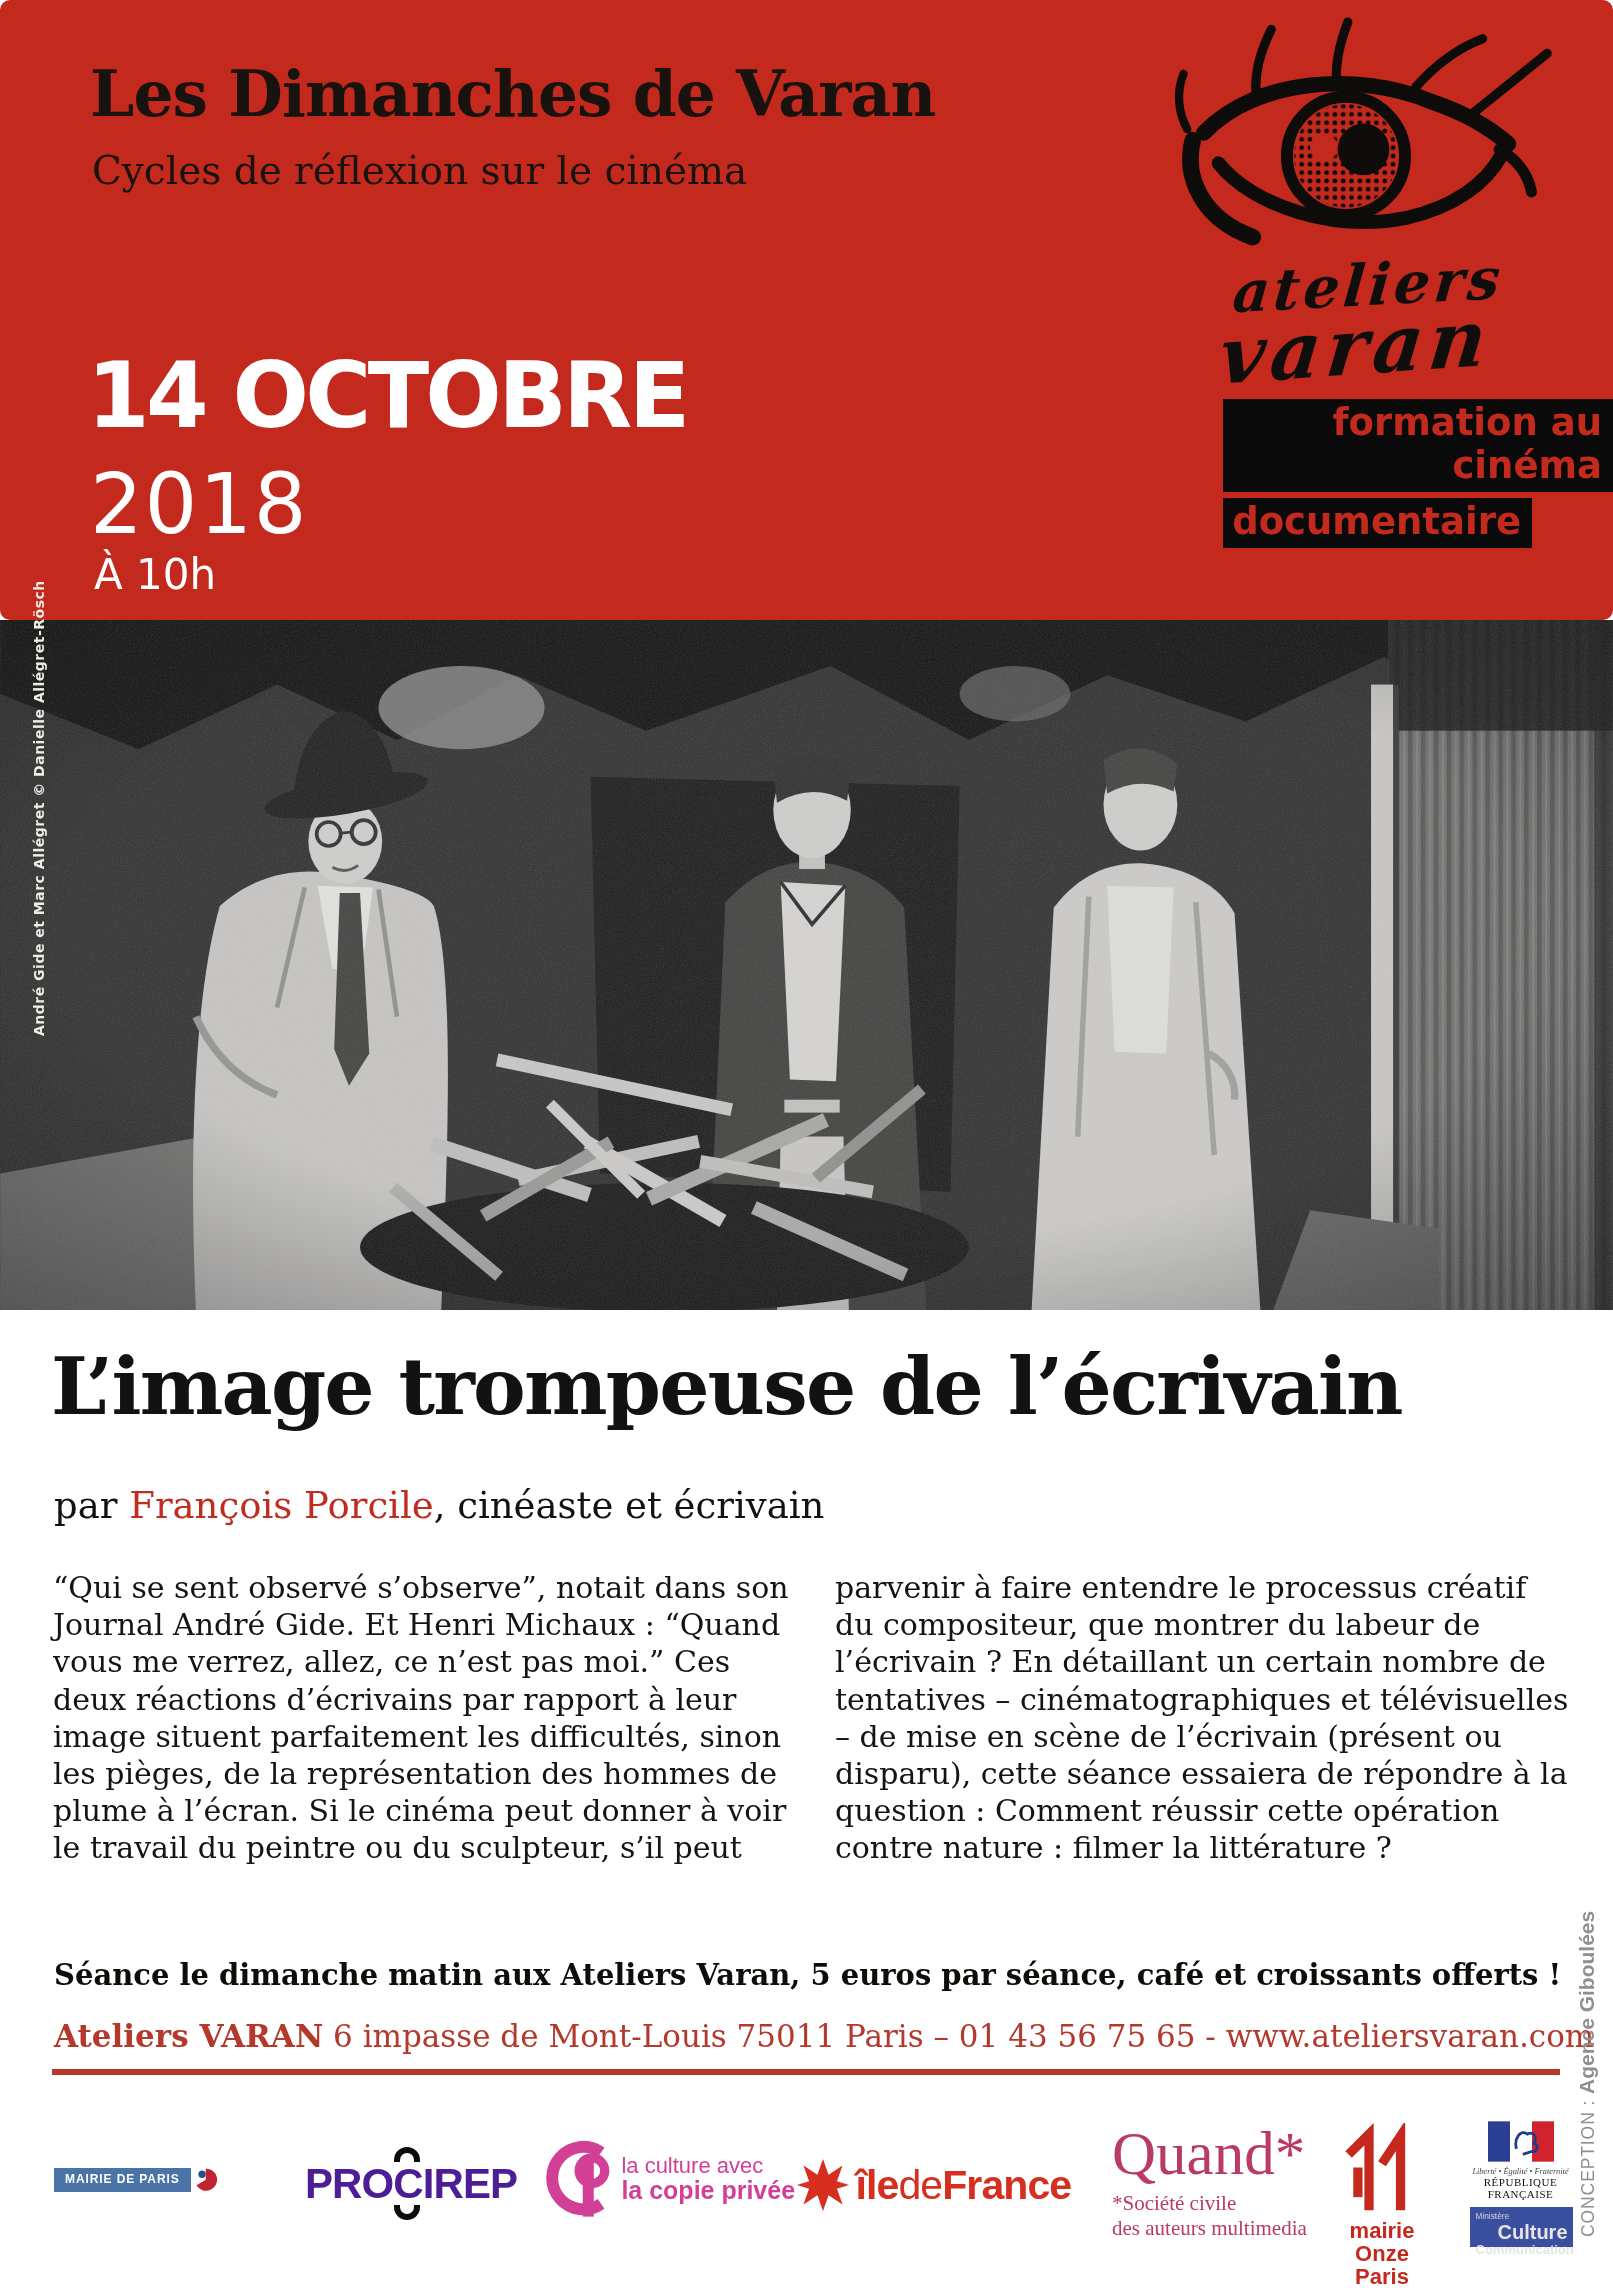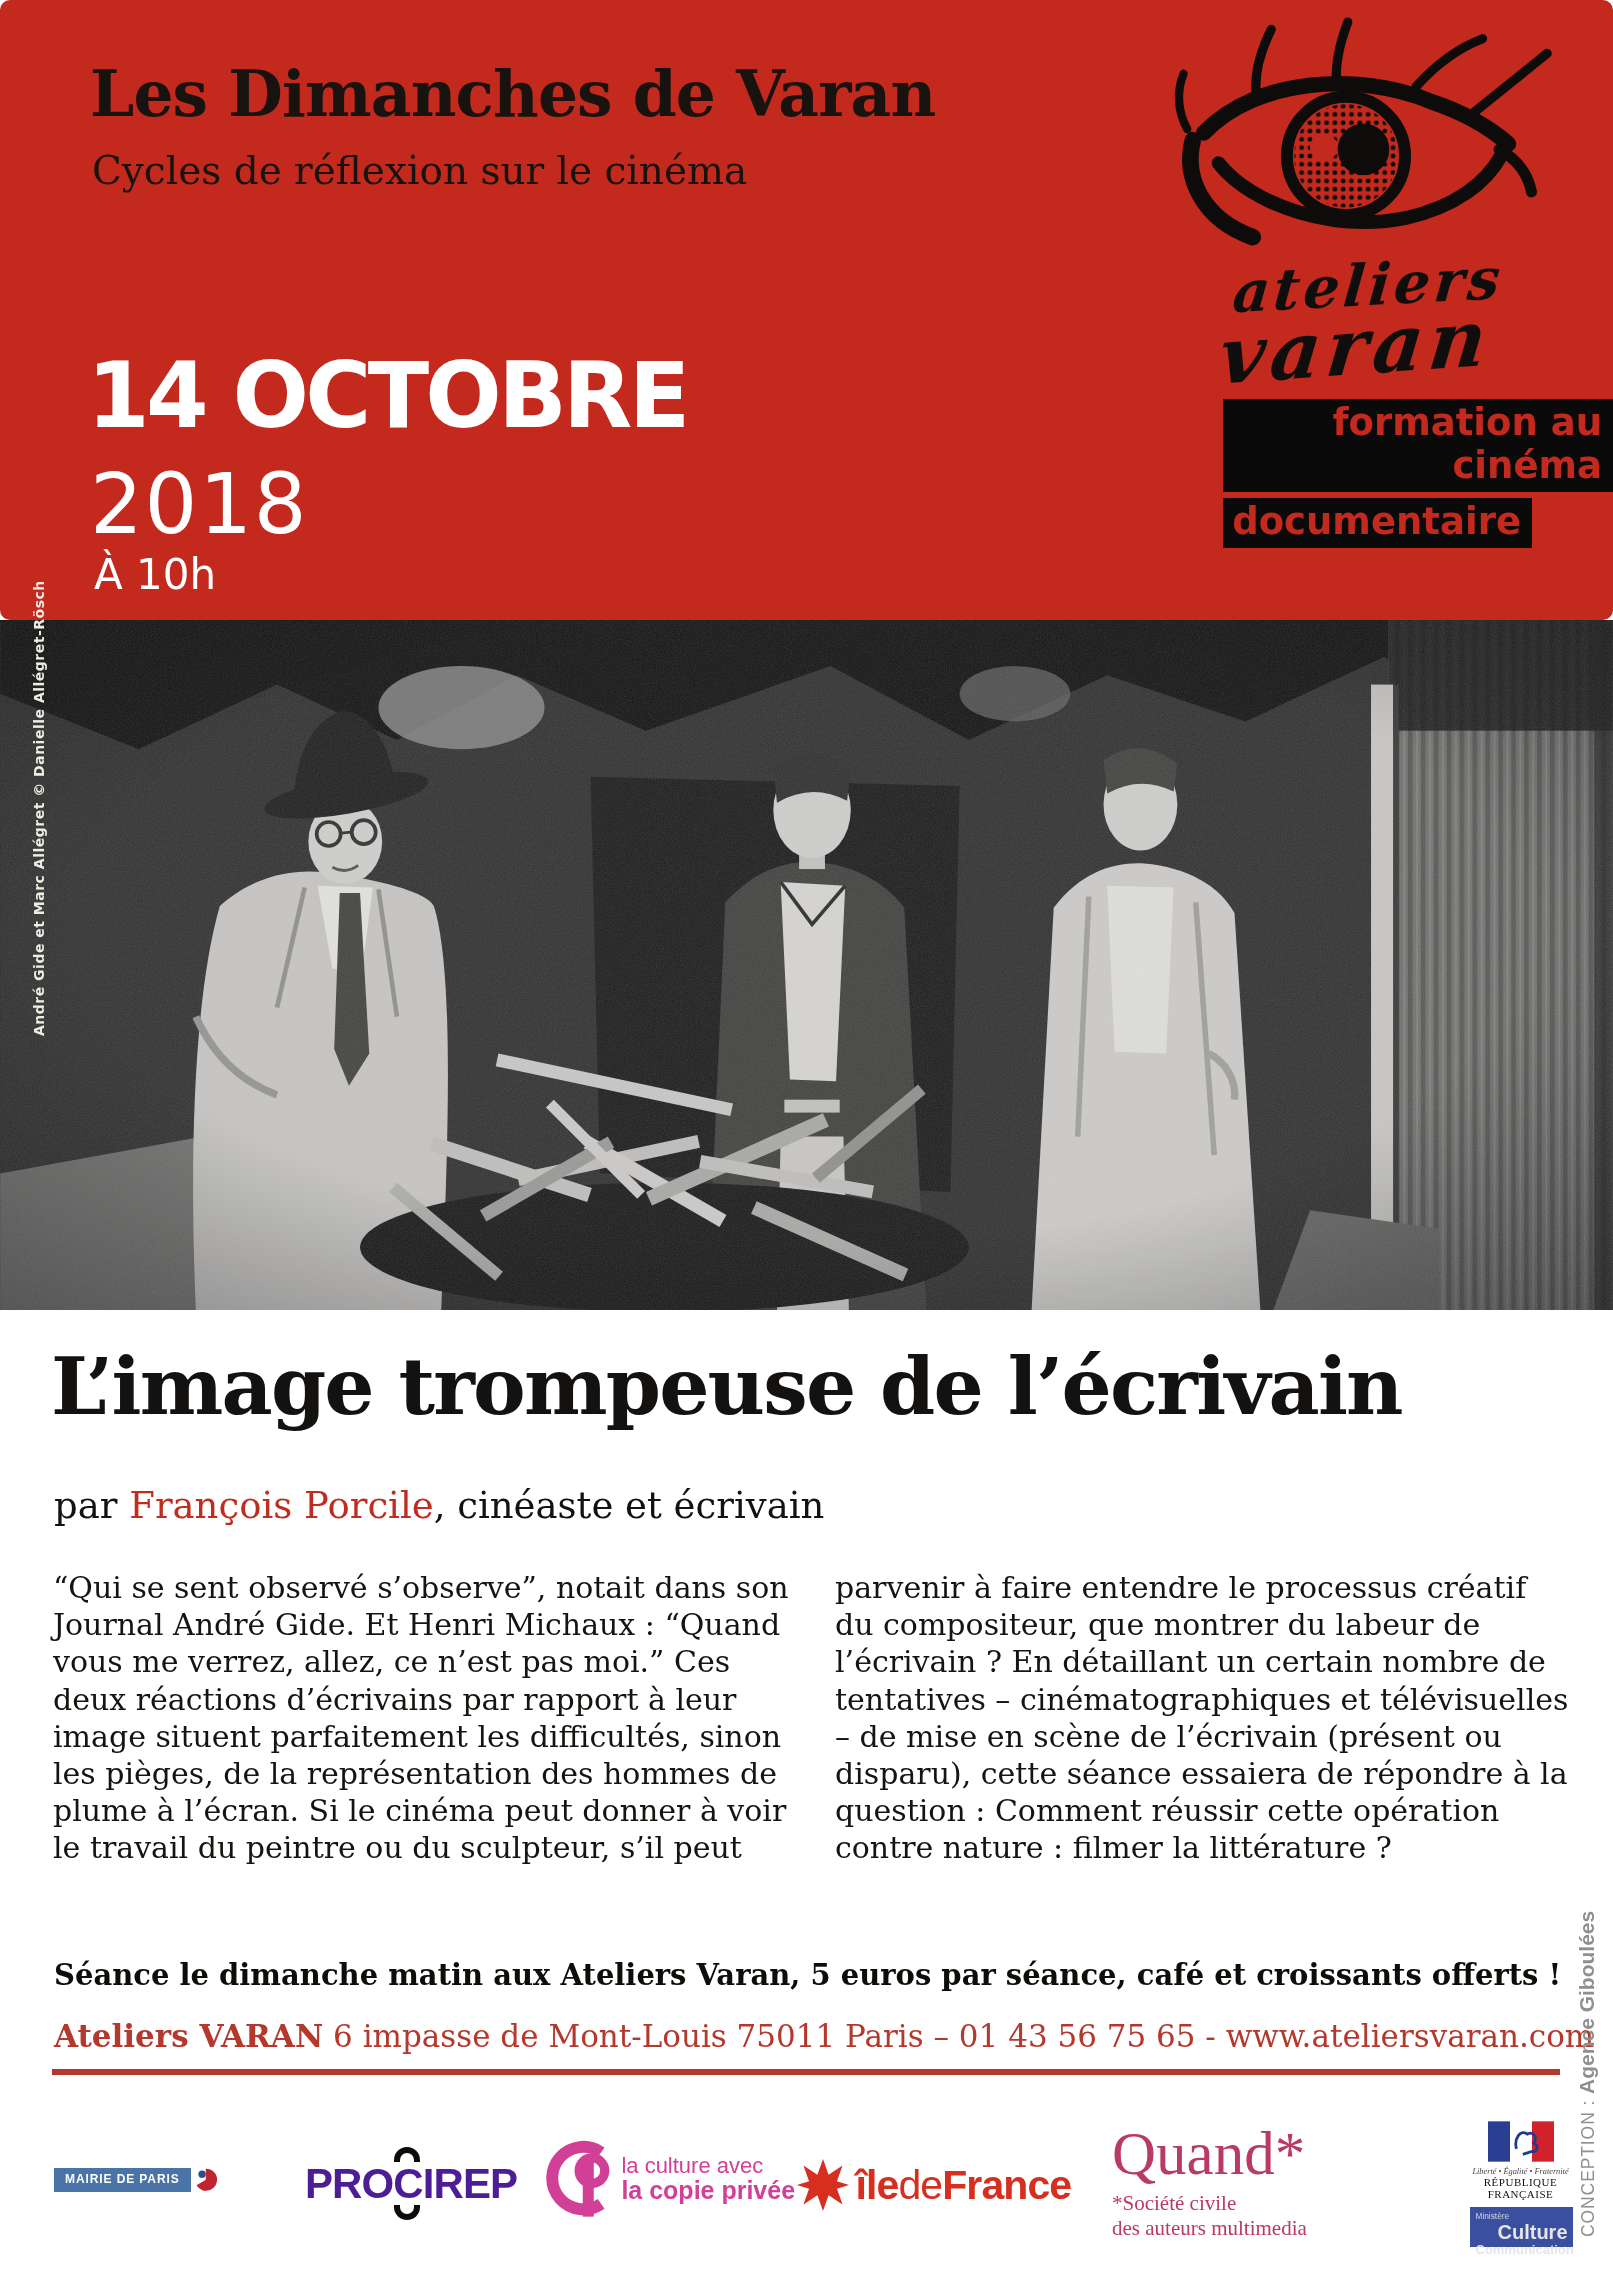--- a/index.html
+++ b/index.html
@@ -283,20 +283,33 @@
   </div>
 
   <div class="sponsor scam">
     <div class="scam-word">Quand*</div>
     <div class="scam-sub">
       <div>*Société civile</div>
       <div>des auteurs multimedia</div>
     </div>
   </div>
 
+  <div class="sponsor m11">
+    <svg width="78" height="89" viewBox="0 0 84 96">
+      <g stroke="#c5291e" stroke-width="10" fill="none" stroke-linejoin="miter">
+        <path d="M6 34 L28 12 L28 94"></path>
+        <path d="M42 44 L62 14 L62 94"></path>
+        <path d="M16 48 L16 80"></path>
+      </g>
+    </svg>
+    <div class="m11-text">
+      <div>mairie Onze</div>
+      <div>Paris</div>
+    </div>
+  </div>
 
   <div class="sponsor rf">
     <svg width="66" height="41" viewBox="0 0 72 44">
       <rect width="24" height="44" fill="#2b3f92"></rect>
       <rect x="24" width="24" height="44" fill="#ffffff"></rect>
       <rect x="48" width="24" height="44" fill="#d0232e"></rect>
       <path d="M31 30 C28 18 36 8 43 14 C50 10 54 18 50 24 C56 26 54 34 47 33 L38 36" stroke="#223a8c" stroke-width="3" fill="none"></path>
     </svg>
     <div class="rf-motto">Liberté • Égalité • Fraternité</div>
     <div class="rf-name">RÉPUBLIQUE FRANÇAISE</div>

